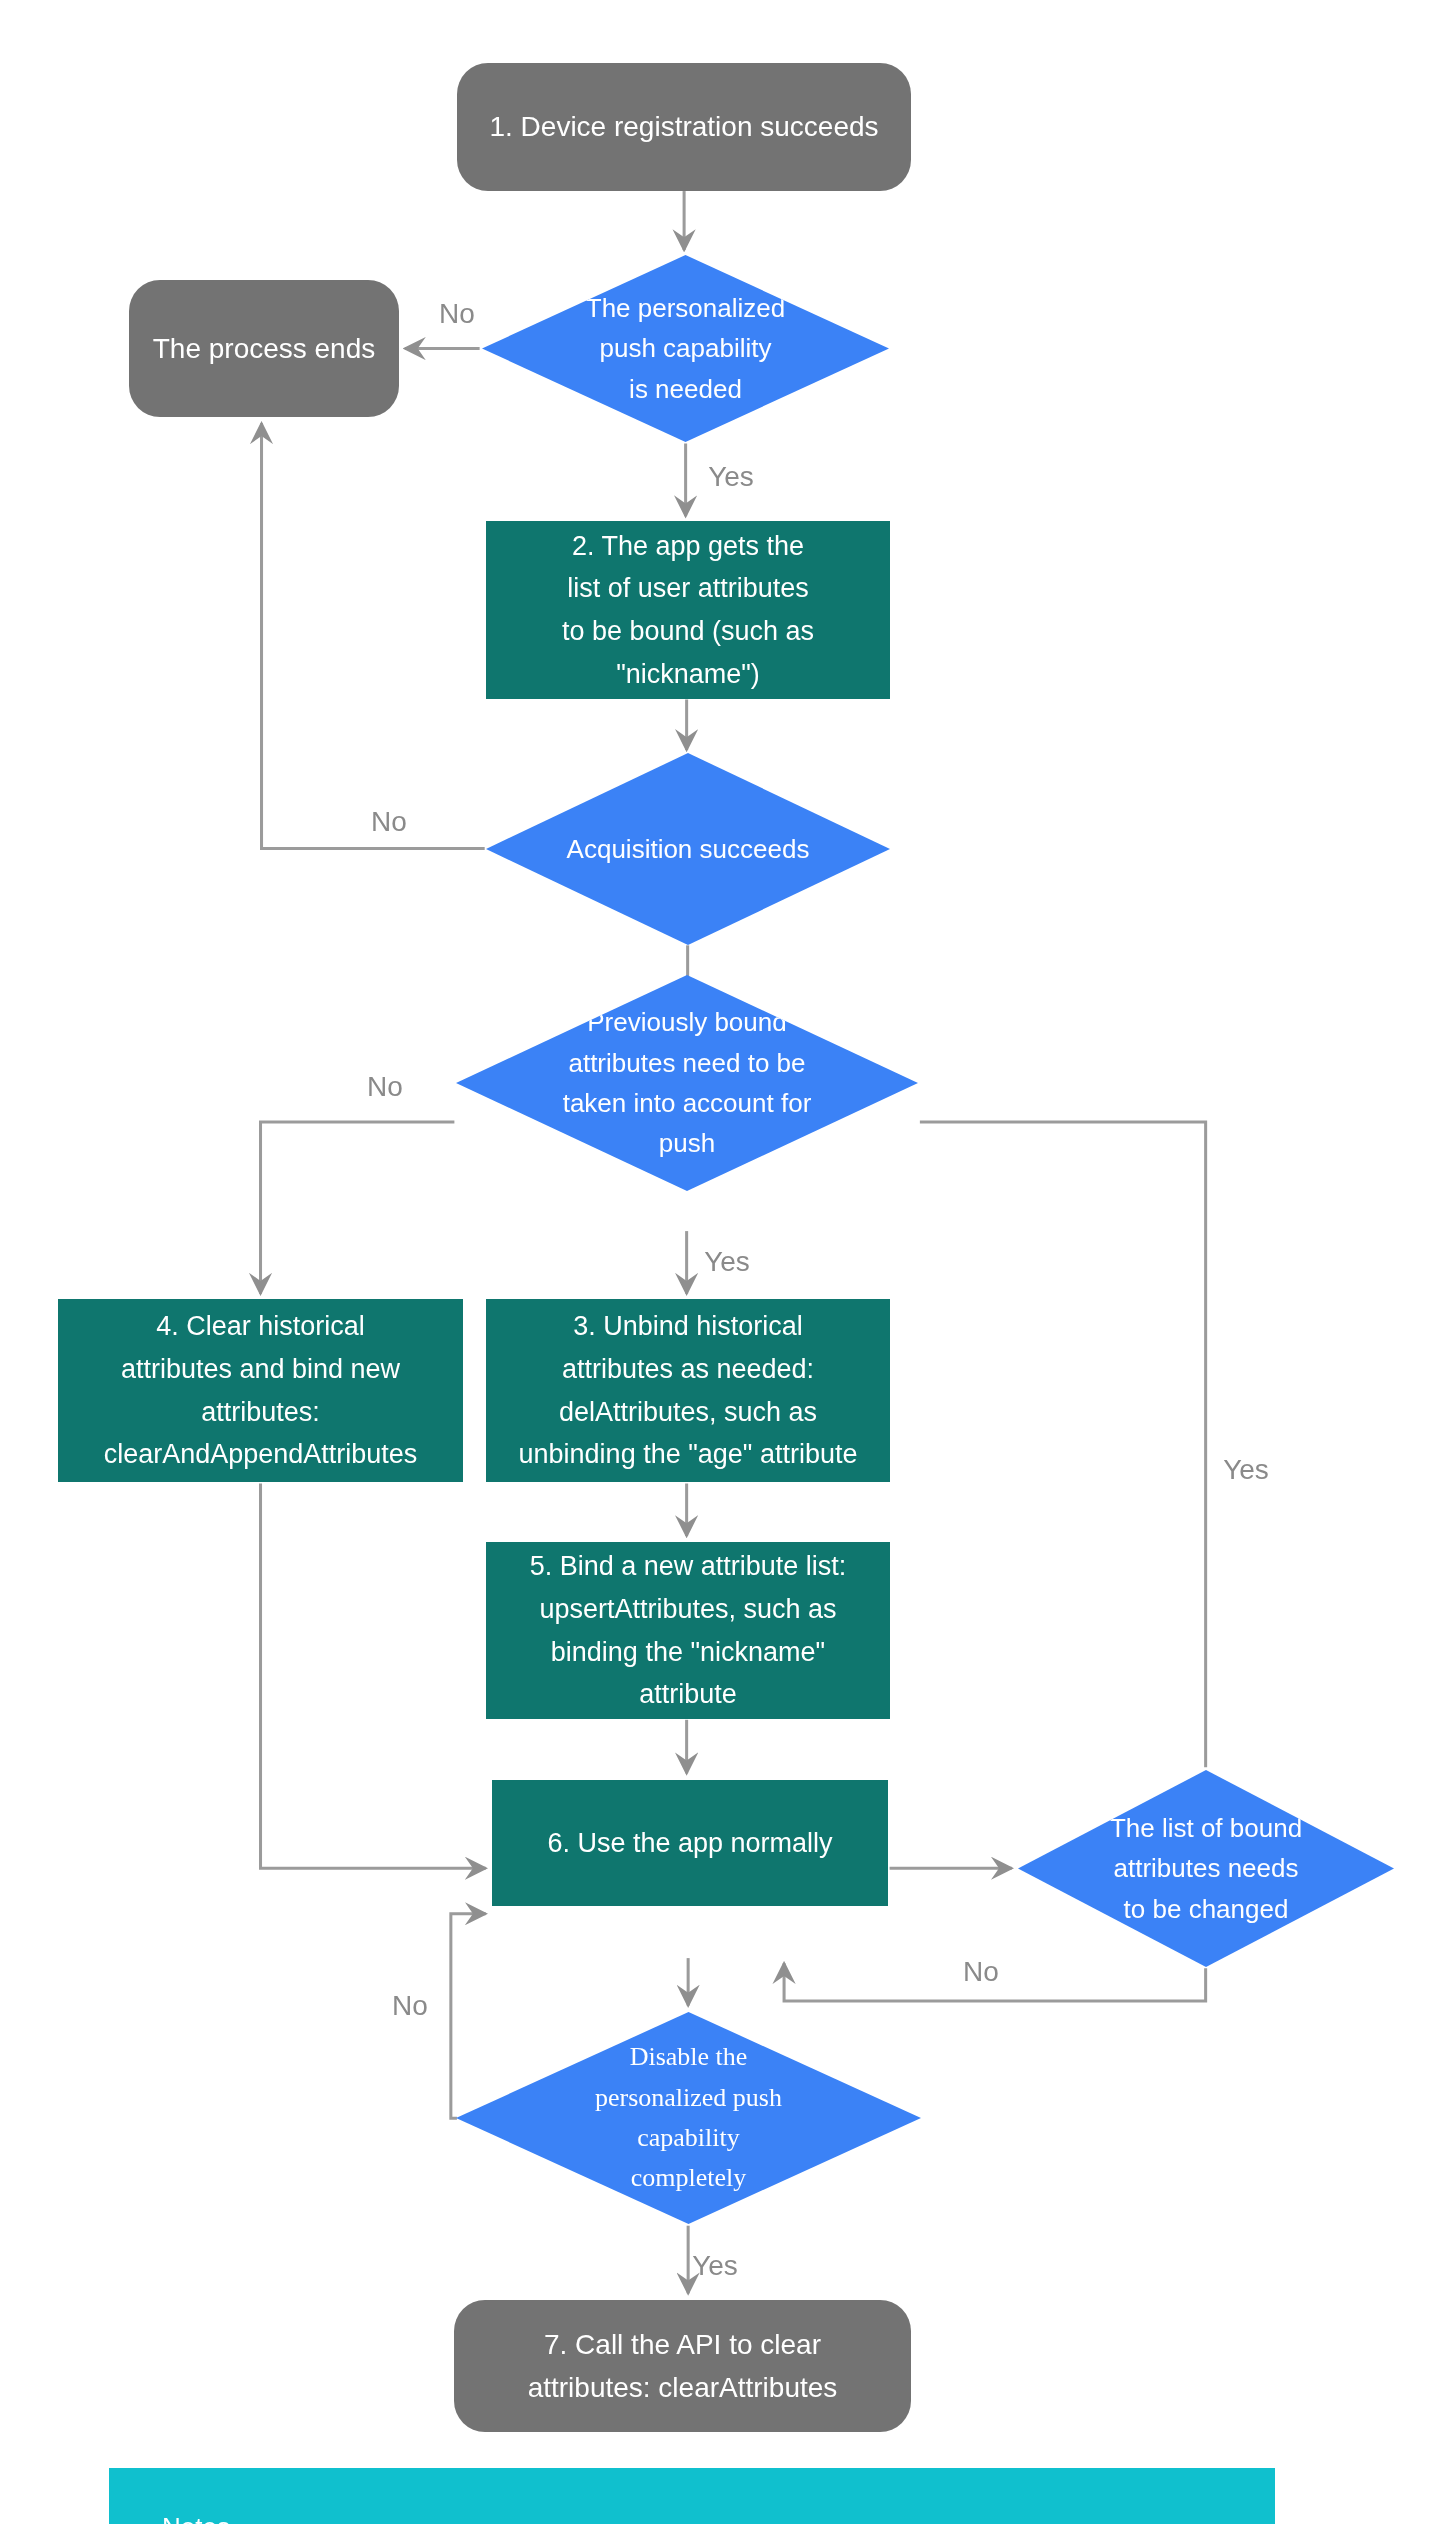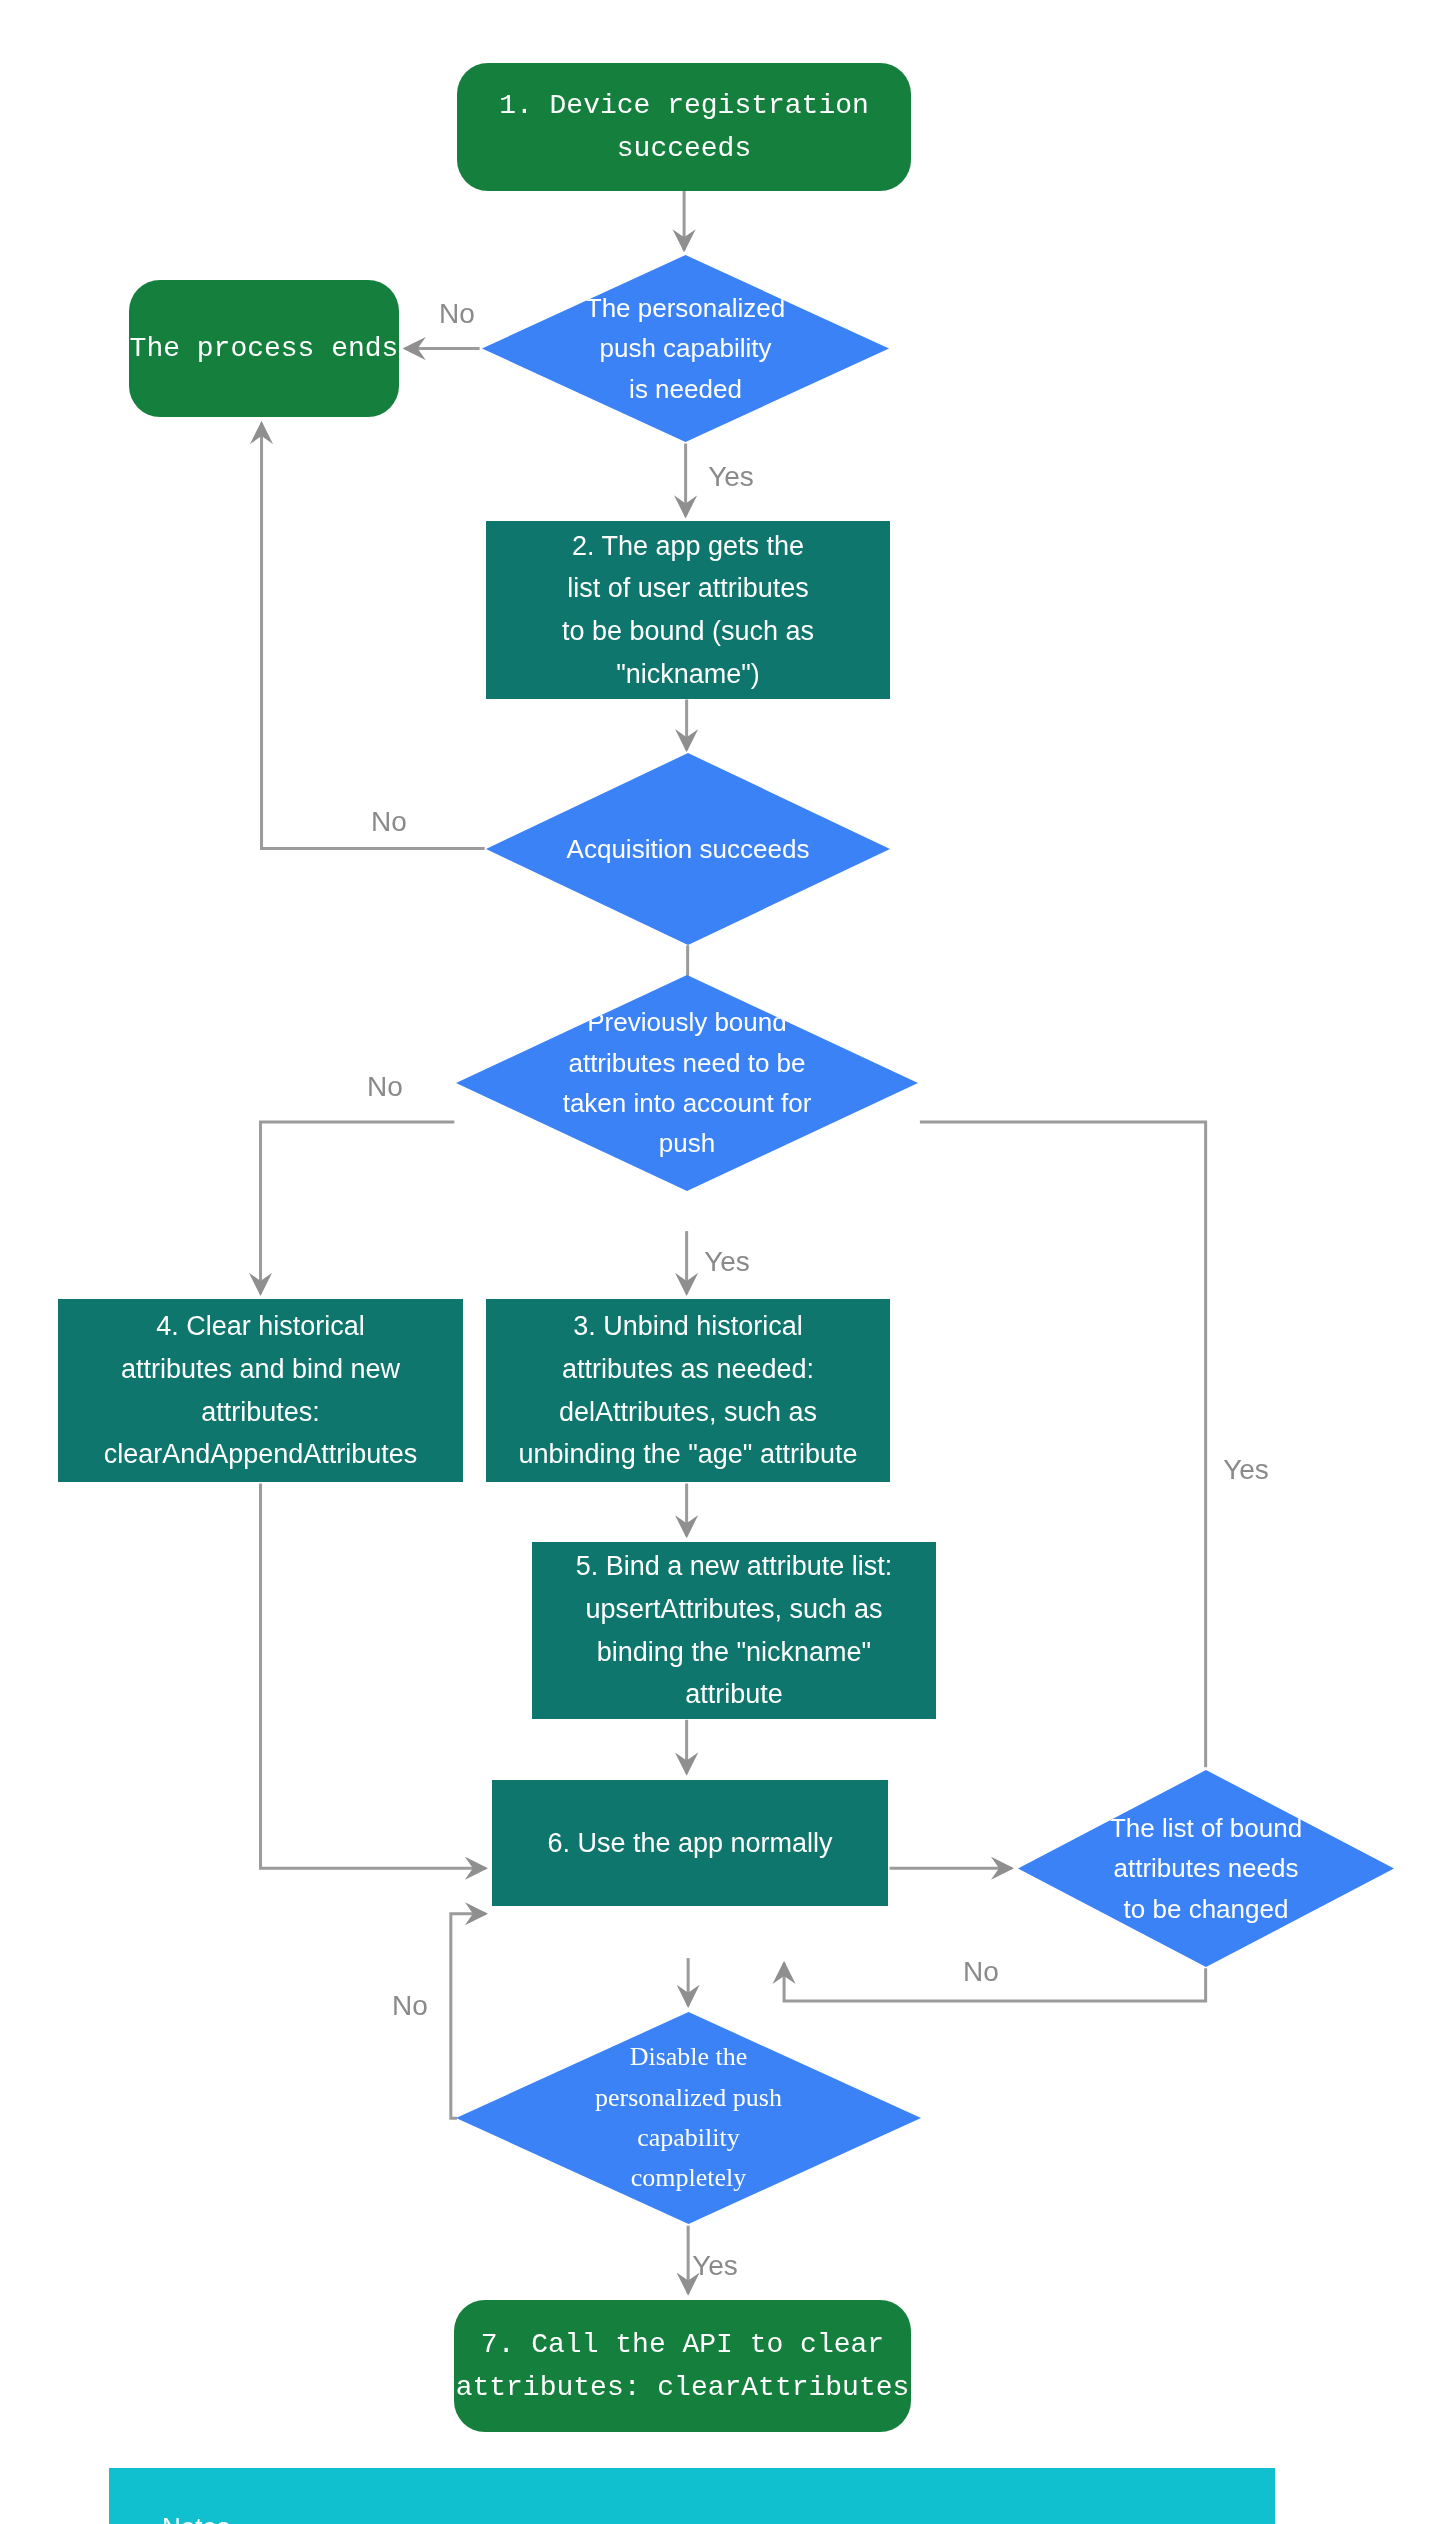--- a/index.html
+++ b/index.html
@@ -11,23 +11,23 @@
     overflow:hidden;
   }
   .node{
     position:absolute;
     display:flex;align-items:center;justify-content:center;
     text-align:center;color:#ffffff;
     white-space:pre-line;
     box-sizing:border-box;
   }
   .rounded{
-    background:#15803d;
+    background:#737373;
     border-radius:31px;
-    font-size:28px;line-height:1.55;font-family:Liberation Mono, monospace;
+    font-size:28px;line-height:1.55;
   }
   .rect{
     background:#0f766e;
     font-size:27px;line-height:1.58;
   }
   .diamond{
     background:#3b82f6;
     clip-path:polygon(50% 0, 100% 50%, 50% 100%, 0 50%);
     font-size:26px;line-height:1.55;
   }
@@ -102,21 +102,21 @@
   <div class="node rect" style="left:58px;top:1299px;width:405px;height:183px;">4. Clear historical
 attributes and bind new
 attributes:
 clearAndAppendAttributes</div>
 
   <div class="node rect" style="left:486px;top:1299px;width:404px;height:183px;">3. Unbind historical
 attributes as needed:
 delAttributes, such as
 unbinding the "age" attribute</div>
 
-  <div class="node rect" style="left:486px;top:1542px;width:404px;height:177px;margin-left:46px;">5. Bind a new attribute list:
+  <div class="node rect" style="left:486px;top:1542px;width:404px;height:177px;">5. Bind a new attribute list:
 upsertAttributes, such as
 binding the "nickname"
 attribute</div>
 
   <div class="node rect" style="left:492px;top:1780px;width:396px;height:126px;">6. Use the app normally</div>
 
   <div class="node diamond" style="left:1018px;top:1770px;width:376px;height:197px;">The list of bound
 attributes needs
 to be changed</div>
 

